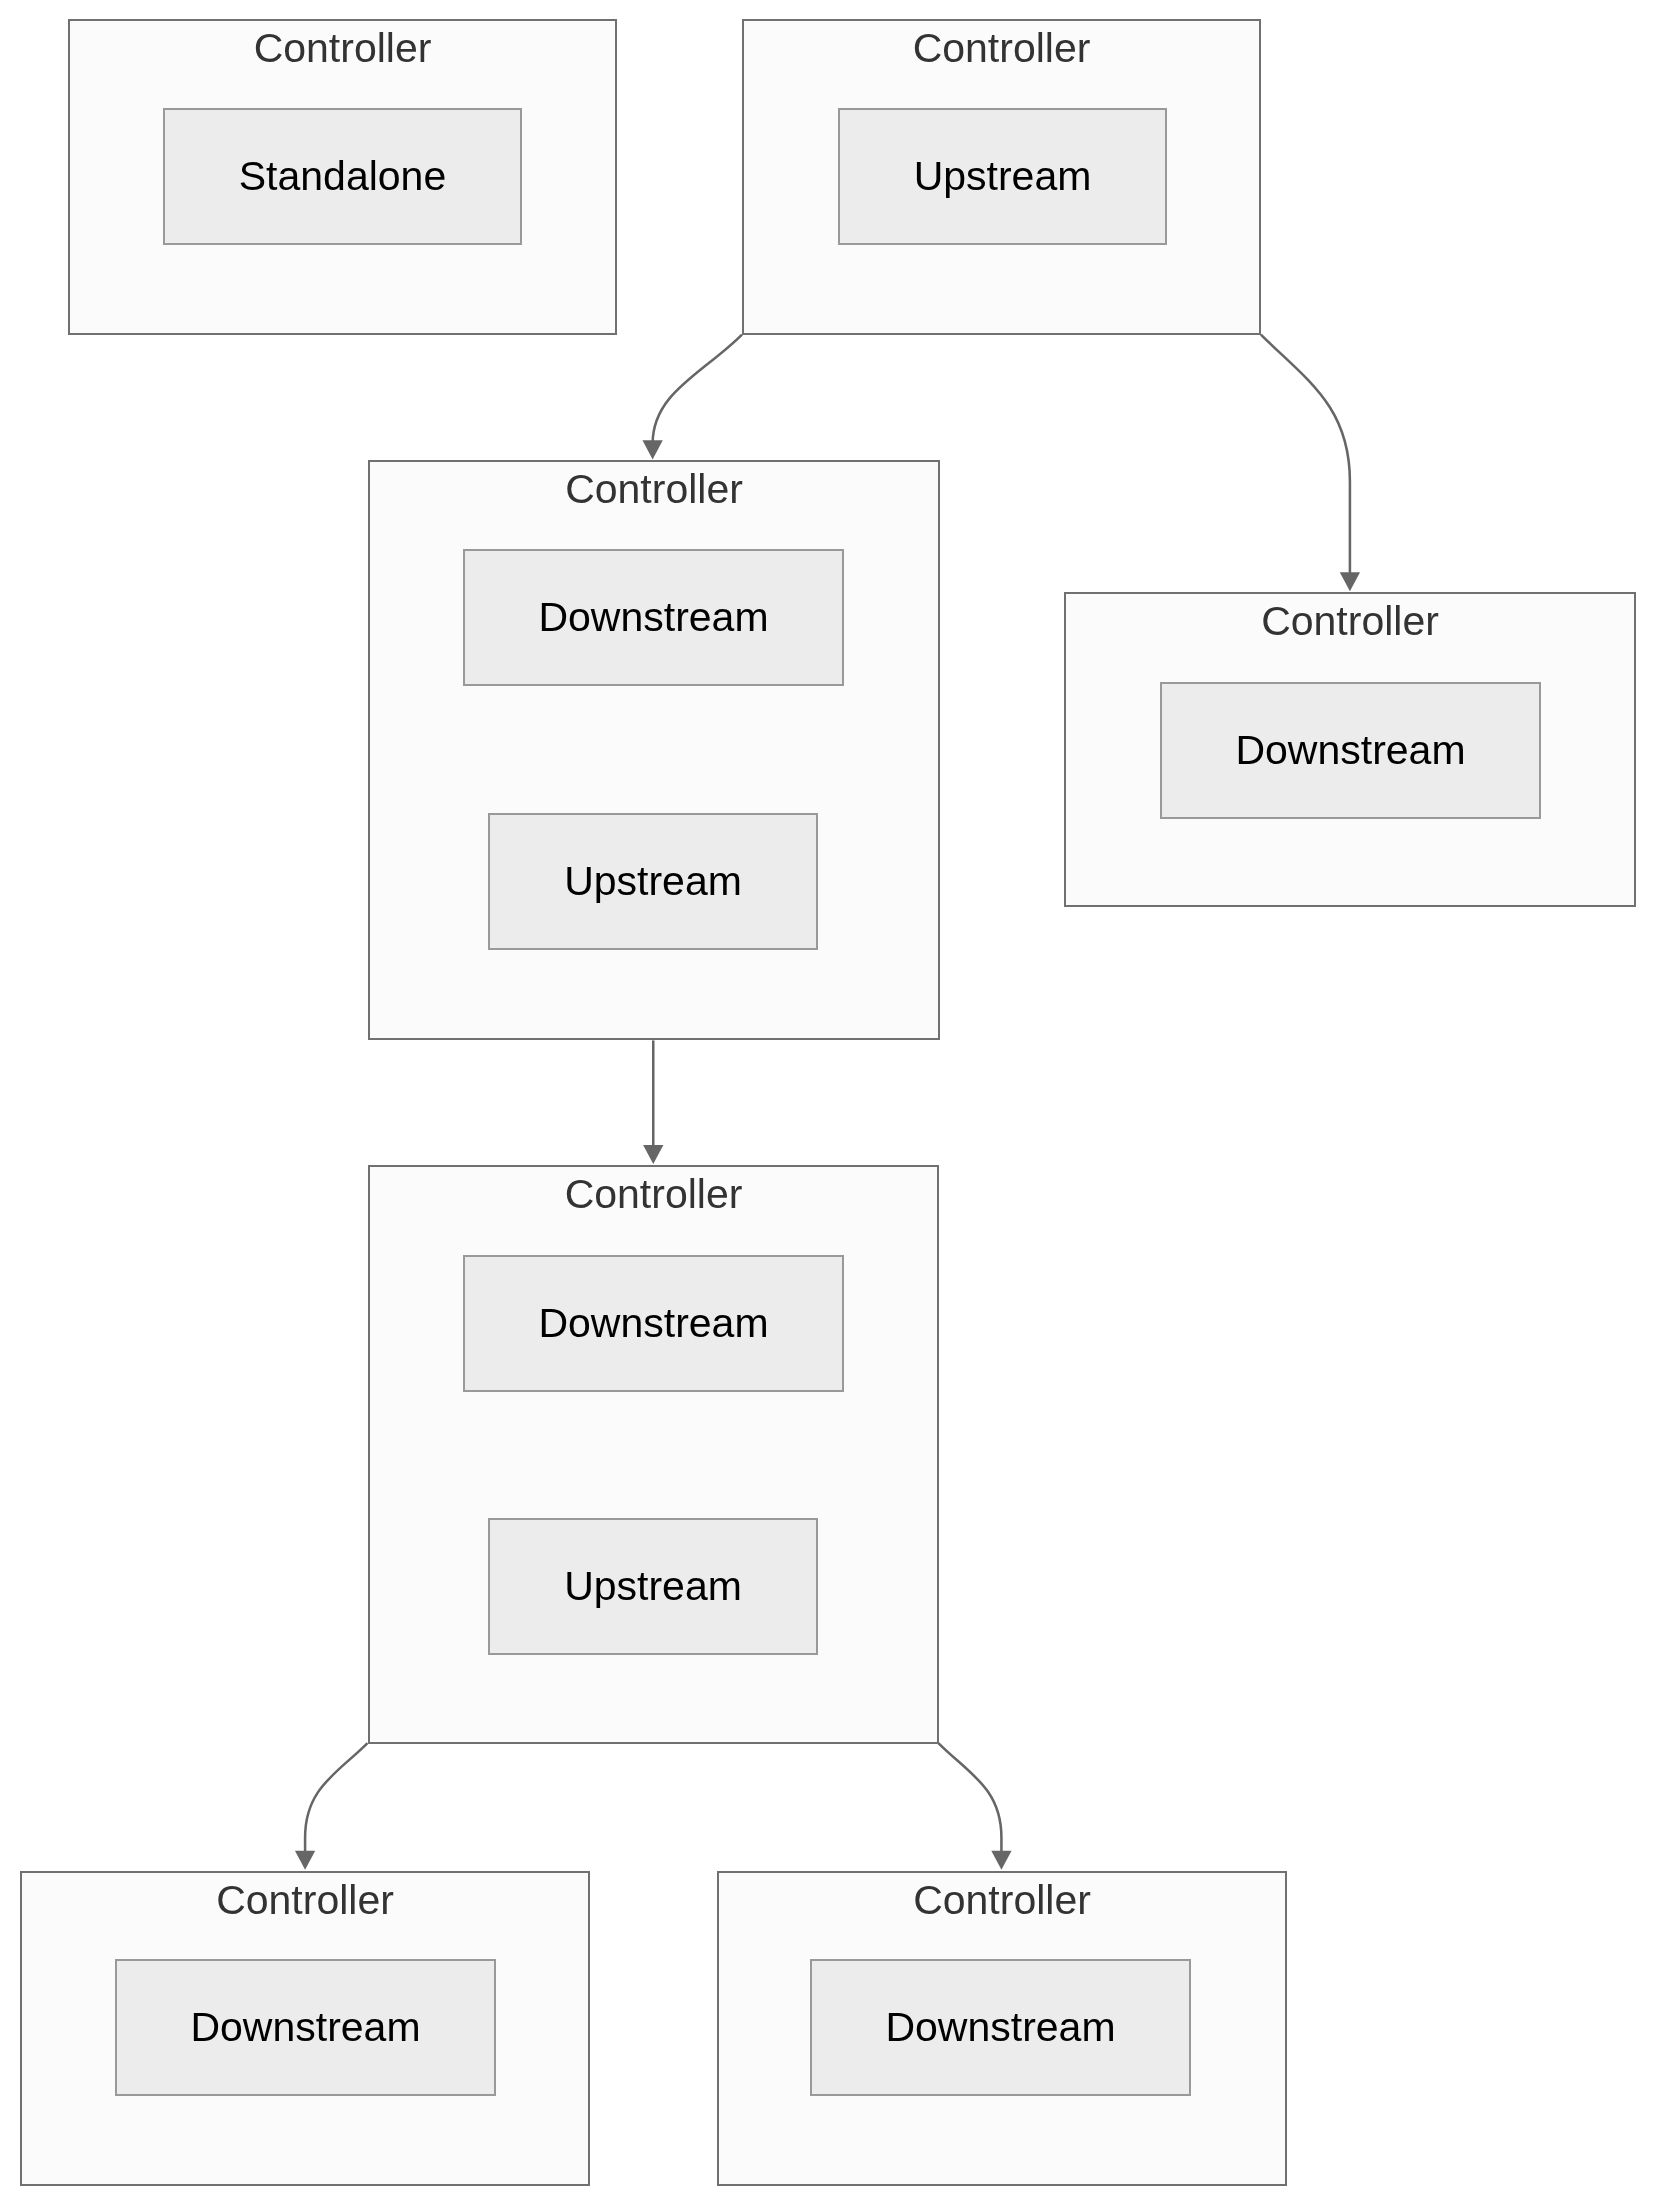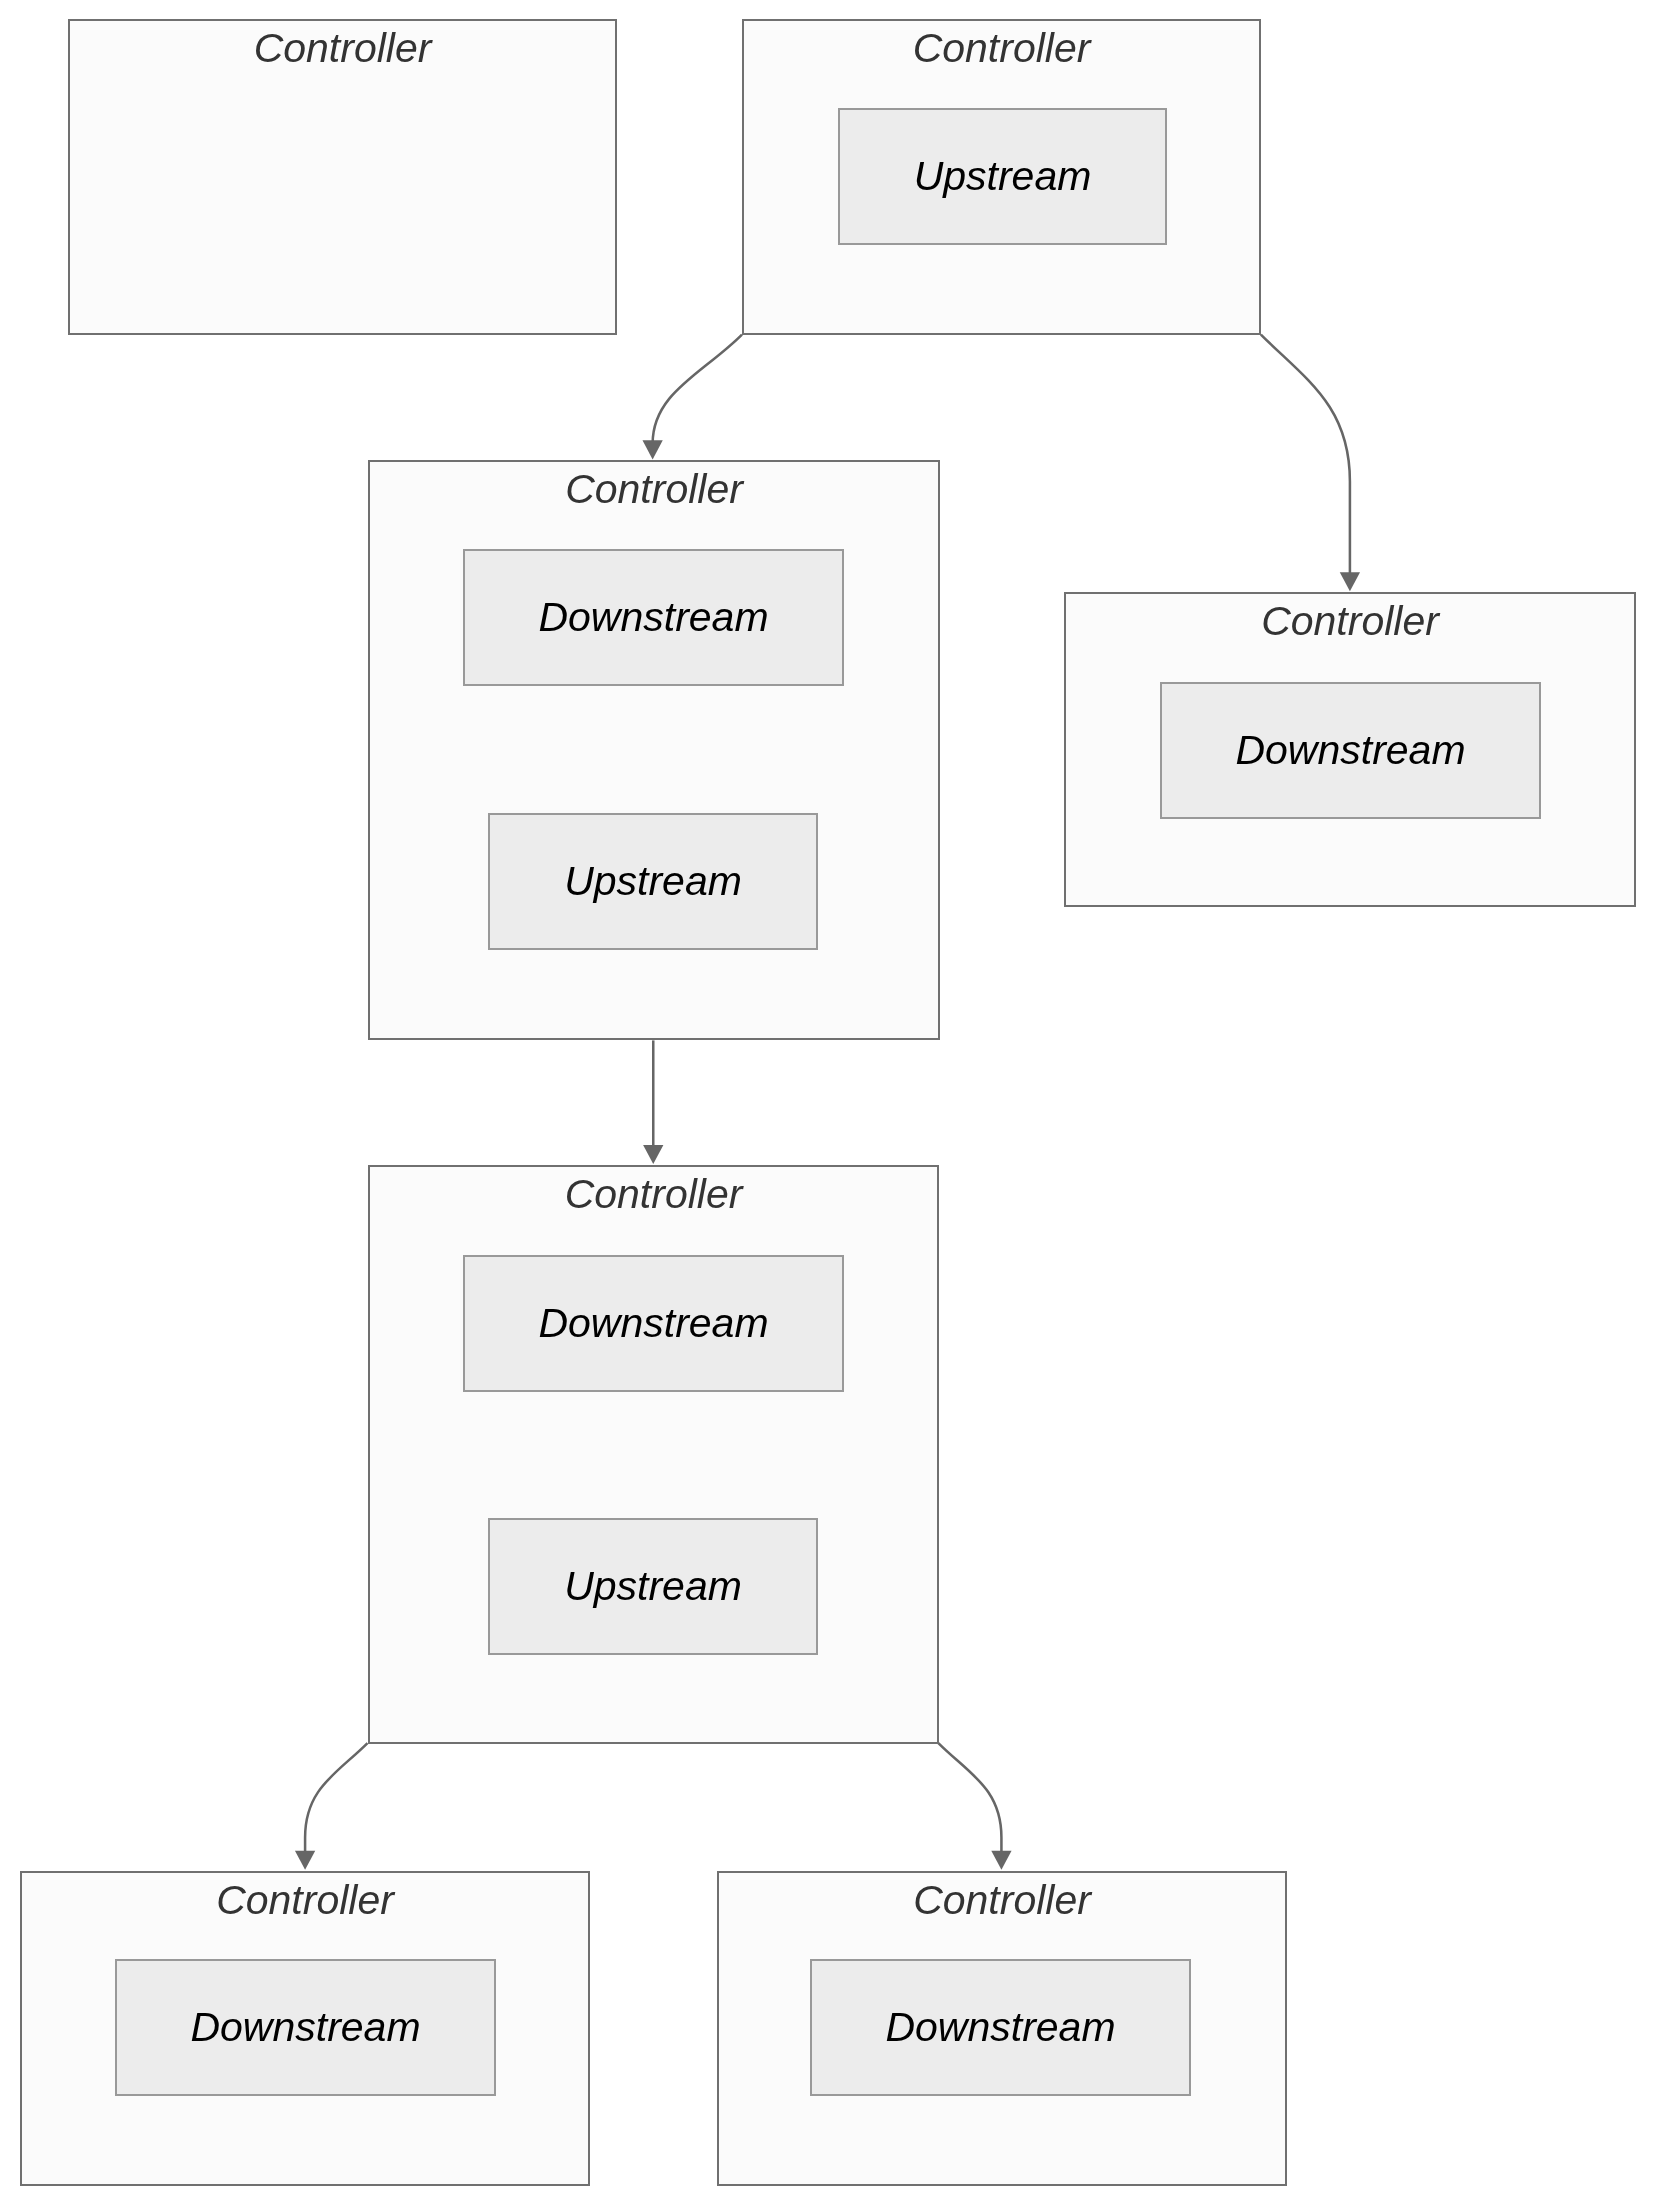--- a/index.html
+++ b/index.html
@@ -17,21 +17,20 @@
     width: 1655px;
     height: 2205px;
     background: var(--page_bg);
     font-family: "Liberation Sans", sans-serif;
     overflow: hidden;
   }
   #diagram {
     position: relative;
     width: 1597px;
     height: 2205px;
-    font-style: italic;
   }
   #edge-layer {
     position: absolute;
     left: 0;
     top: 0;
     width: 1655px;
     height: 2205px;
   }
   #edge-layer path {
     fill: none;
@@ -120,20 +119,21 @@
   <div class="cluster" id="cluster-e">
     <div class="cluster-label">Controller</div>
   </div>
   <div class="cluster" id="cluster-f">
     <div class="cluster-label">Controller</div>
   </div>
   <div class="cluster" id="cluster-g">
     <div class="cluster-label">Controller</div>
   </div>
 
+  <div class="node" id="node-a-standalone">Standalone</div>
   <div class="node" id="node-b-upstream">Upstream</div>
   <div class="node" id="node-c-downstream">Downstream</div>
   <div class="node" id="node-c-upstream">Upstream</div>
   <div class="node" id="node-d-downstream">Downstream</div>
   <div class="node" id="node-e-downstream">Downstream</div>
   <div class="node" id="node-e-upstream">Upstream</div>
   <div class="node" id="node-f-downstream">Downstream</div>
   <div class="node" id="node-g-downstream">Downstream</div>
 
 </div>

